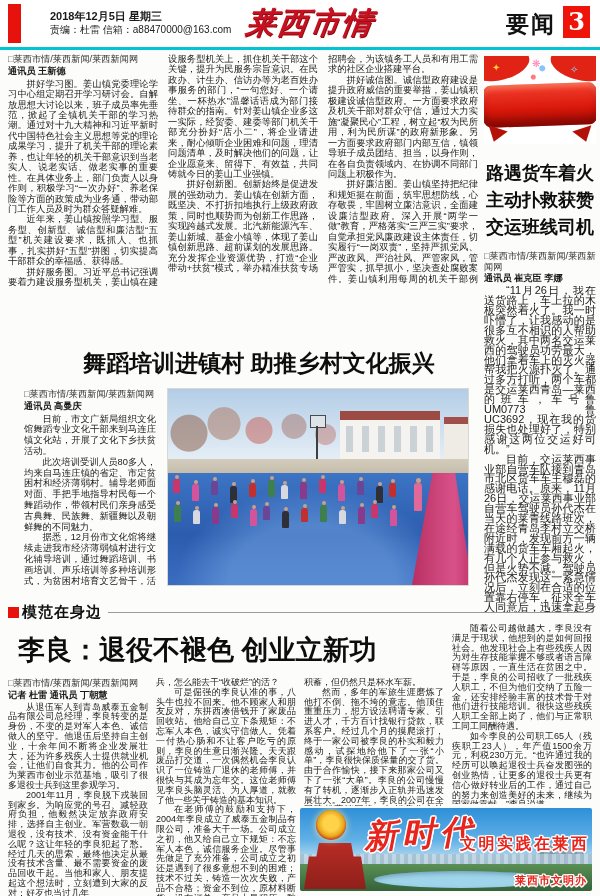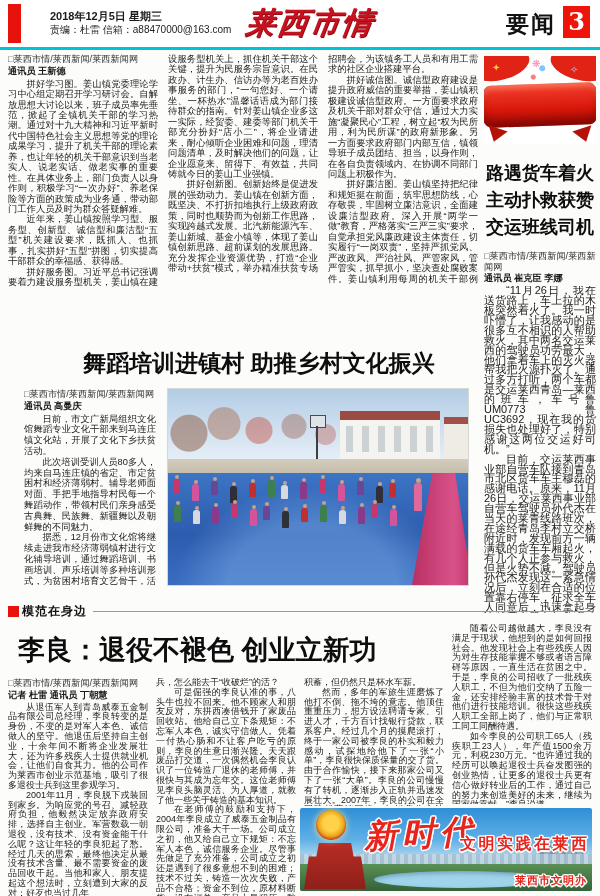--- a/index.html
+++ b/index.html
@@ -84,21 +84,21 @@
       background:linear-gradient(90deg,#b92f62,#d8528a 70%,#c23468);
       clip-path:polygon(34% 0,72% 0,100% 100%,0 100%);}
   .ph-people{position:absolute;left:0;top:84px;right:58px;height:72px;}
   .person{position:absolute;width:7px;border-radius:3px 3px 1px 1px;}
   .person::before{content:'';position:absolute;top:-4px;left:1.5px;width:4px;height:4px;border-radius:50%;background:#c9a08a;}
   .ph-instructor{position:absolute;right:46px;top:94px;width:8px;height:28px;border-radius:3px 3px 1px 1px;background:#e0699a;}
   .ph-instructor::before{content:'';position:absolute;top:-5px;left:2px;width:5px;height:5px;border-radius:50%;background:#c9a08a;}
   
   .model-divider{position:absolute;left:8px;top:603px;width:584px;display:flex;align-items:center;}
   .red-sq{width:11px;height:11px;background:#e8120c;margin-right:3px;}
-  .model-label{font-size:12px;font-weight:900;color:#111;letter-spacing:1px;}
+  .model-label{font-size:15px;font-weight:900;color:#111;letter-spacing:1px;}
   .model-line{flex:1;height:1px;background:#9a9a96;margin-left:6px;}
   
   .art-li{position:absolute;left:8px;top:620px;width:584px;height:276px;}
   .art-li h2{position:absolute;left:10px;top:12px;width:424px;margin:0;font-size:27px;font-weight:900;color:#0d0d0d;}
   .lcol{position:absolute;font-size:9px;line-height:9.8px;width:140px;overflow:hidden;}
   .lc1{left:0;top:58px;height:218px;}
   .lc2{left:148px;top:58px;height:218px;}
   .lc3{left:296px;top:58px;height:128px;}
   .lc4{left:444px;top:4px;height:180px;}
   .cont-first p:first-child{text-indent:0;}

